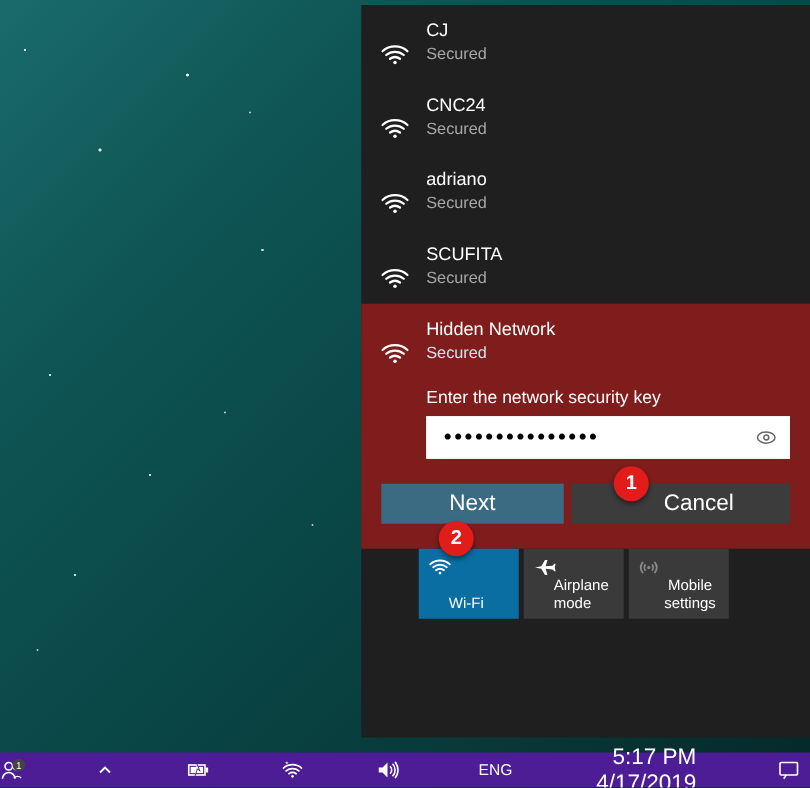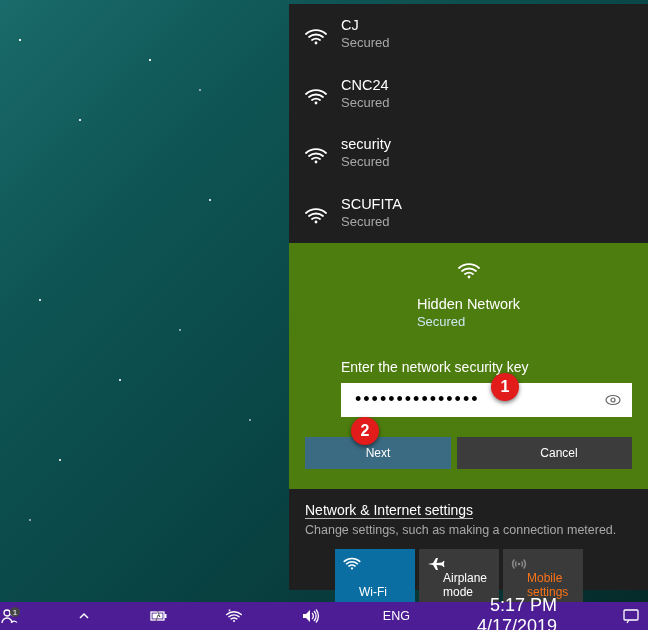--- a/index.html
+++ b/index.html
@@ -25,46 +25,46 @@
 
   .flyout {
     position: absolute;
     top: 4px; left: 289px; width: 359px; height: 586px;
     background: #1f1f1f;
     color: #fff;
     display: flex; flex-direction: column;
   }
 
   .net-list { flex: 0 0 auto; }
-  .net-item { display: flex; padding: 12px 16px; gap: 14px; align-items: center; }
-  .net-item.selected { background: #4d7c0f; padding-bottom: 20px; flex-wrap: wrap; flex-direction: column; }
+  .net-item { display: flex; padding: 12px 16px; gap: 14px; align-items: flex-end; }
+  .net-item.selected { background: #7f1d1d; padding-bottom: 20px; flex-wrap: wrap; }
   .wifi-icon { width: 22px; height: 18px; display: flex; align-items: center; justify-content: center; flex: 0 0 22px; margin-top: 4px; }
   .net-text { display: flex; flex-direction: column; line-height: 1.3; }
   .net-name { font-size: 14.5px; color: #fff; }
   .net-status { font-size: 13px; color: #a8a8a8; }
   .net-item.selected .net-status { color: #cfe6f1; }
 
-  .connect-section { width: 100%; margin-top: 14px; padding-left: 36px; }
+  .connect-section { width: 100%; margin-top: 4px; padding-left: 36px; }
   .connect-label { font-size: 14px; margin-bottom: 8px; }
   .pwd-wrap { position: relative; background: #fff; height: 34px; display: flex; align-items: center; padding: 0 36px 0 12px; border: 2px solid #fff; }
   .pwd-wrap input { border: none; outline: none; width: 100%; font-size: 15px; letter-spacing: 3px; font-family: monospace; background: transparent; }
   .reveal { position: absolute; right: 8px; top: 50%; transform: translateY(-50%); width: 18px; height: 18px; color: #555; cursor: pointer; display:flex; align-items:center; justify-content:center; }
   .btn-row { display: flex; gap: 6px; margin-top: 20px; margin-left: -36px; }
-  .btn { flex: 1; height: 32px; display: flex; align-items: center; justify-content: center; font-size: 12px; cursor: pointer; }
+  .btn { flex: 1; height: 32px; display: flex; align-items: center; justify-content: center; font-size: 18px; cursor: pointer; }
   .btn-next { background: #3b6b83; }
   .btn-cancel { background: #3c3c3c; padding-left: 29px; }
 
   .settings-link-area { padding: 12px 16px 12px 16px; background: #1f1f1f; }
   .settings-link { font-size: 14px; color: #fff; border-bottom: 1px solid #bbb; display: inline-block; cursor: pointer; margin-bottom: 4px; }
   .settings-sub { font-size: 12.5px; color: #a8a8a8; }
 
   .tile-row { display: flex; gap: 4px; padding: 0 6px 6px 6px; }
   .tile { width: 80px; height: 56px; display: flex; flex-direction: column; justify-content: flex-end; padding: 0 6px 6px 24px; font-size: 12px; background: #3a3a3a; cursor: pointer; position: relative; }
   .tile.active { background: #0a6ea3; margin-left: 40px; }
-  .tile.disabled { color: #f97316; }
+  .tile.disabled { color: #ffffff; text-align: center; }
   .tile svg { position: absolute; top: 7px; left: 8px; }
 
   .taskbar {
     position: absolute; left: 0; bottom: 0; width: 648px; height: 28px;
     background: #4c1d95; color: #fff;
     display: flex; align-items: center; justify-content: space-between;
     padding: 0 6px 0 0; gap: 8px;
   }
   .tray-icon { width: 18px; height: 18px; display: flex; align-items: center; justify-content: center; color: #fff; }
   .tray-icon.wide { width: 22px; }
@@ -126,21 +126,21 @@
         <svg width="22" height="18" viewBox="0 0 22 18">
             <g fill="none" stroke="#fff" stroke-width="1.8" stroke-linecap="round">
               <path d="M1 7 A15 15 0 0 1 21 7"></path>
               <path d="M4 10 A11 11 0 0 1 18 10"></path>
               <path d="M7 13 A7 7 0 0 1 15 13"></path>
             </g>
             <circle cx="11" cy="16" r="1.4" fill="#fff"></circle>
           </svg>
       </span>
       <div class="net-text">
-        <span class="net-name">security</span>
+        <span class="net-name">adriano</span>
         <span class="net-status">Secured</span>
       </div>
     </div>
 
     <div class="net-item">
       <span class="wifi-icon">
         <svg width="22" height="18" viewBox="0 0 22 18">
             <g fill="none" stroke="#fff" stroke-width="1.8" stroke-linecap="round">
               <path d="M1 7 A15 15 0 0 1 21 7"></path>
               <path d="M4 10 A11 11 0 0 1 18 10"></path>
@@ -184,24 +184,20 @@
         </div>
         <div class="btn-row">
           <div class="btn btn-next">Next</div>
           <div class="btn btn-cancel">Cancel</div>
         </div>
       </div>
     </div>
 
   </div>
 
-  <div class="settings-link-area">
-    <span class="settings-link">Network &amp; Internet settings</span>
-    <div class="settings-sub">Change settings, such as making a connection metered.</div>
-  </div>
 
   <div class="tile-row">
     <div class="tile active">
       <svg width="18" height="14" viewBox="0 0 22 18">
           <g fill="none" stroke="#fff" stroke-width="2" stroke-linecap="round">
             <path d="M1 7 A15 15 0 0 1 21 7"></path>
             <path d="M4 10 A11 11 0 0 1 18 10"></path>
             <path d="M7 13 A7 7 0 0 1 15 13"></path>
           </g>
           <circle cx="11" cy="16" r="1.4" fill="#fff"></circle>

